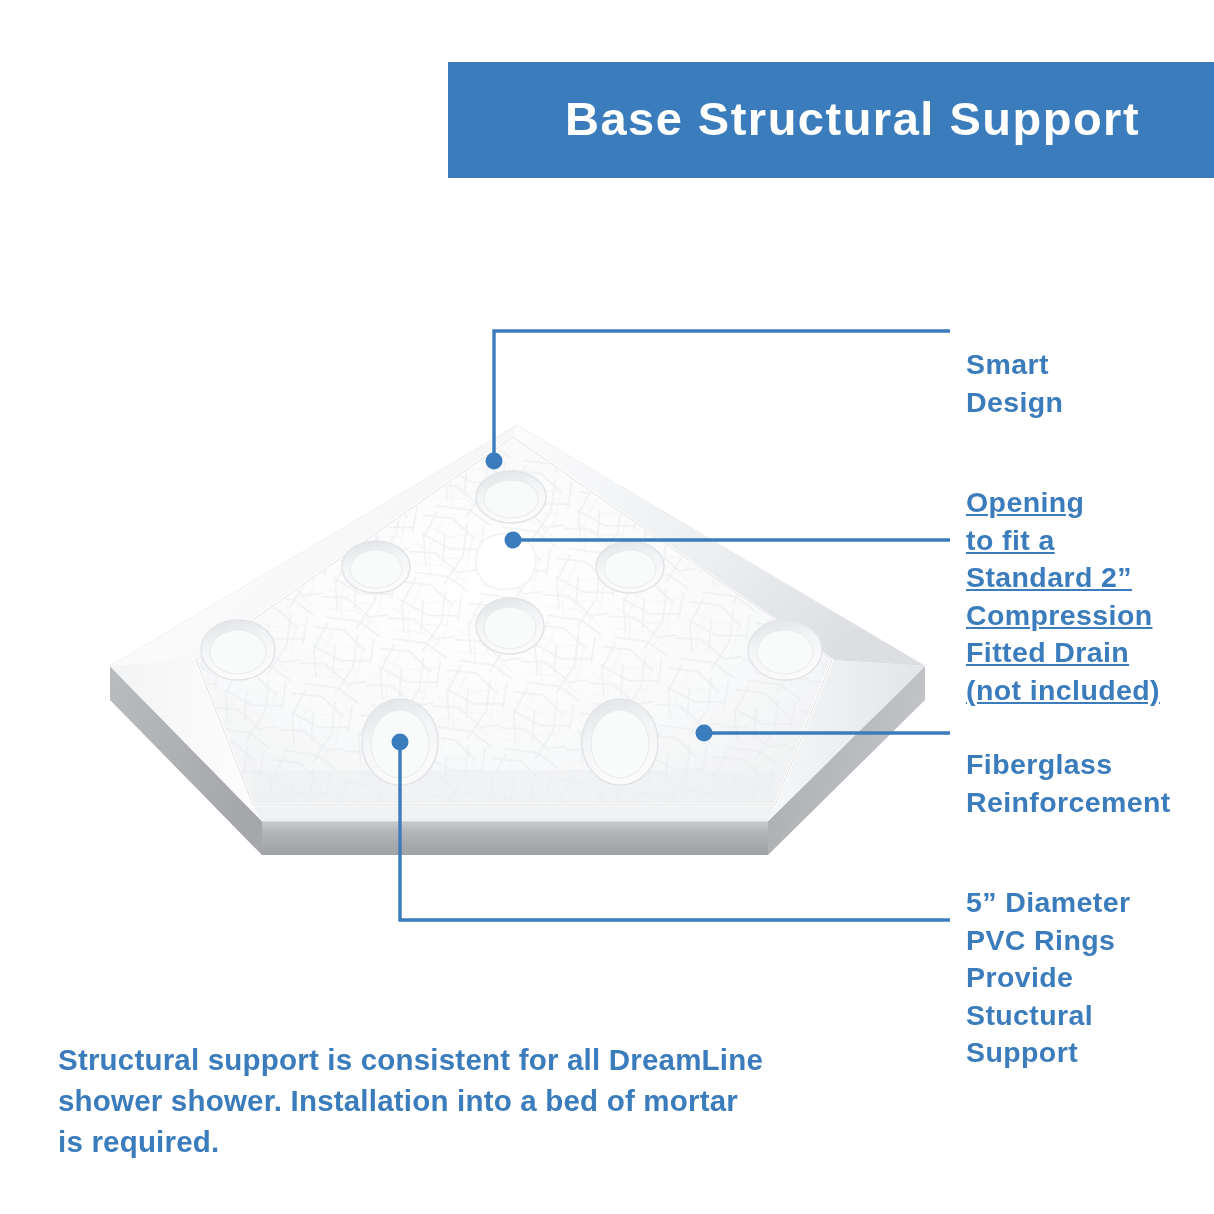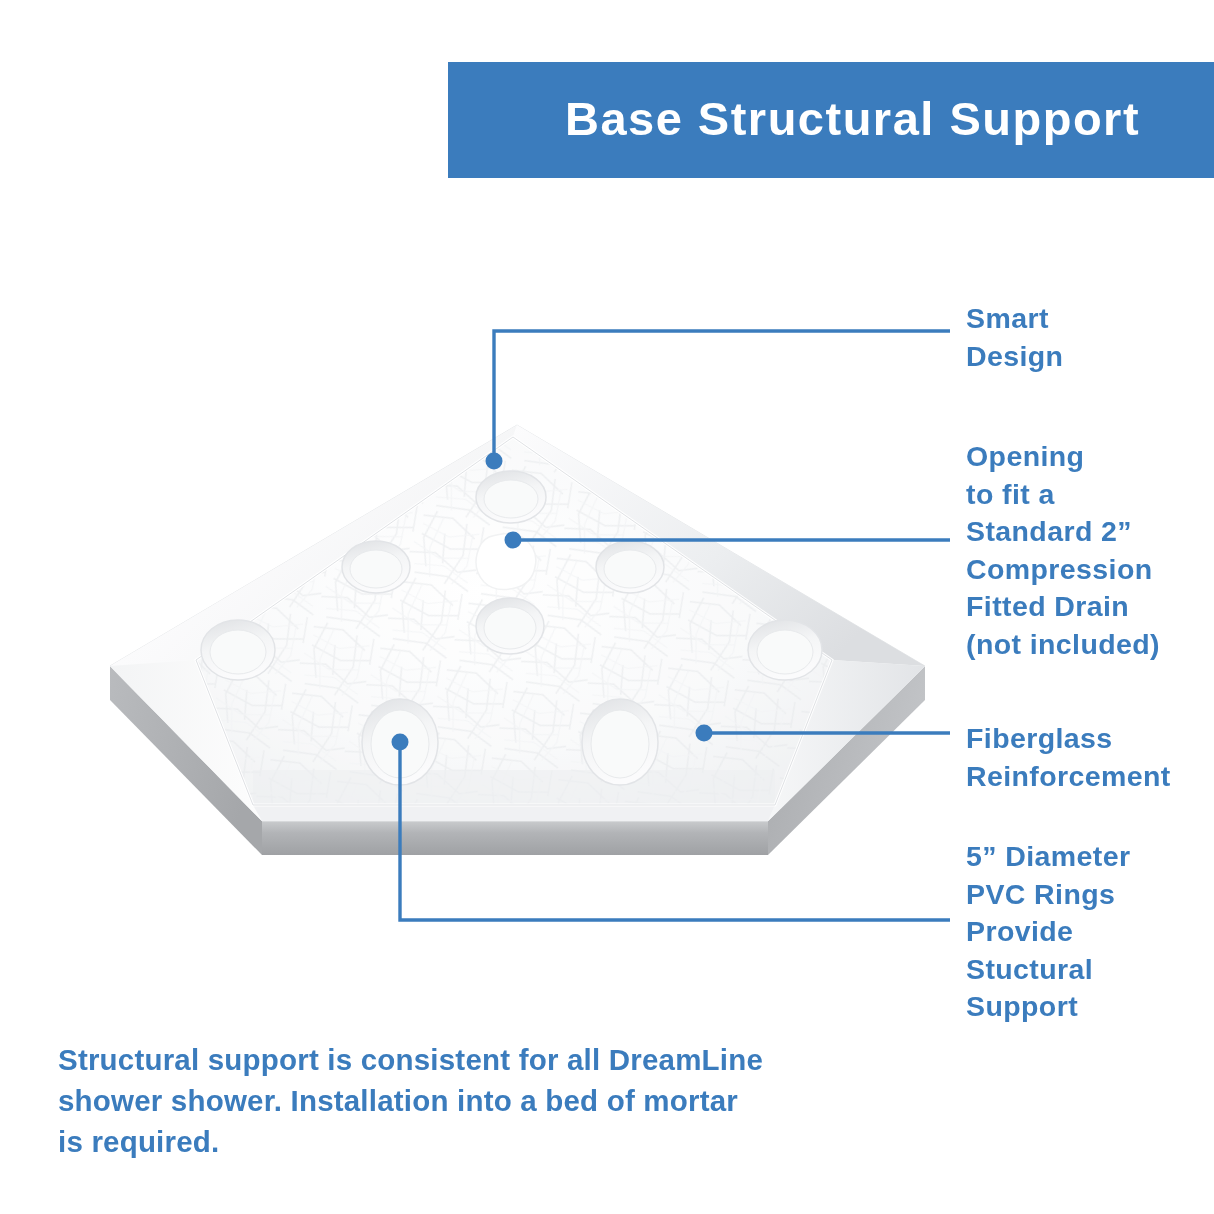--- a/index.html
+++ b/index.html
@@ -40,24 +40,25 @@
 
   
   .callout {
     position: absolute;
     color: #3b7cbd;
     font-size: 28.5px;
     font-weight: bold;
     line-height: 1.32;
     letter-spacing: 0.4px;
     white-space: pre-line;
+    margin-top: 46px;
   }
   #callout-smart-design  { left: 966px; top: 300px; }
-  #callout-opening       { left: 966px; top: 438px; }
-  #callout-fiberglass    { left: 966px; top: 720px; }
+  #callout-opening       { left: 966px; top: 438px; text-decoration: underline; }
+  #callout-fiberglass    { left: 966px; top: 700px; }
   #callout-pvc-rings     { left: 966px; top: 838px; }
 
   
   #bottom-note {
     position: absolute;
     left: 58px; top: 1039px;
     width: 760px;
     color: #3b7cbd;
     font-size: 29.5px;
     font-weight: bold;

